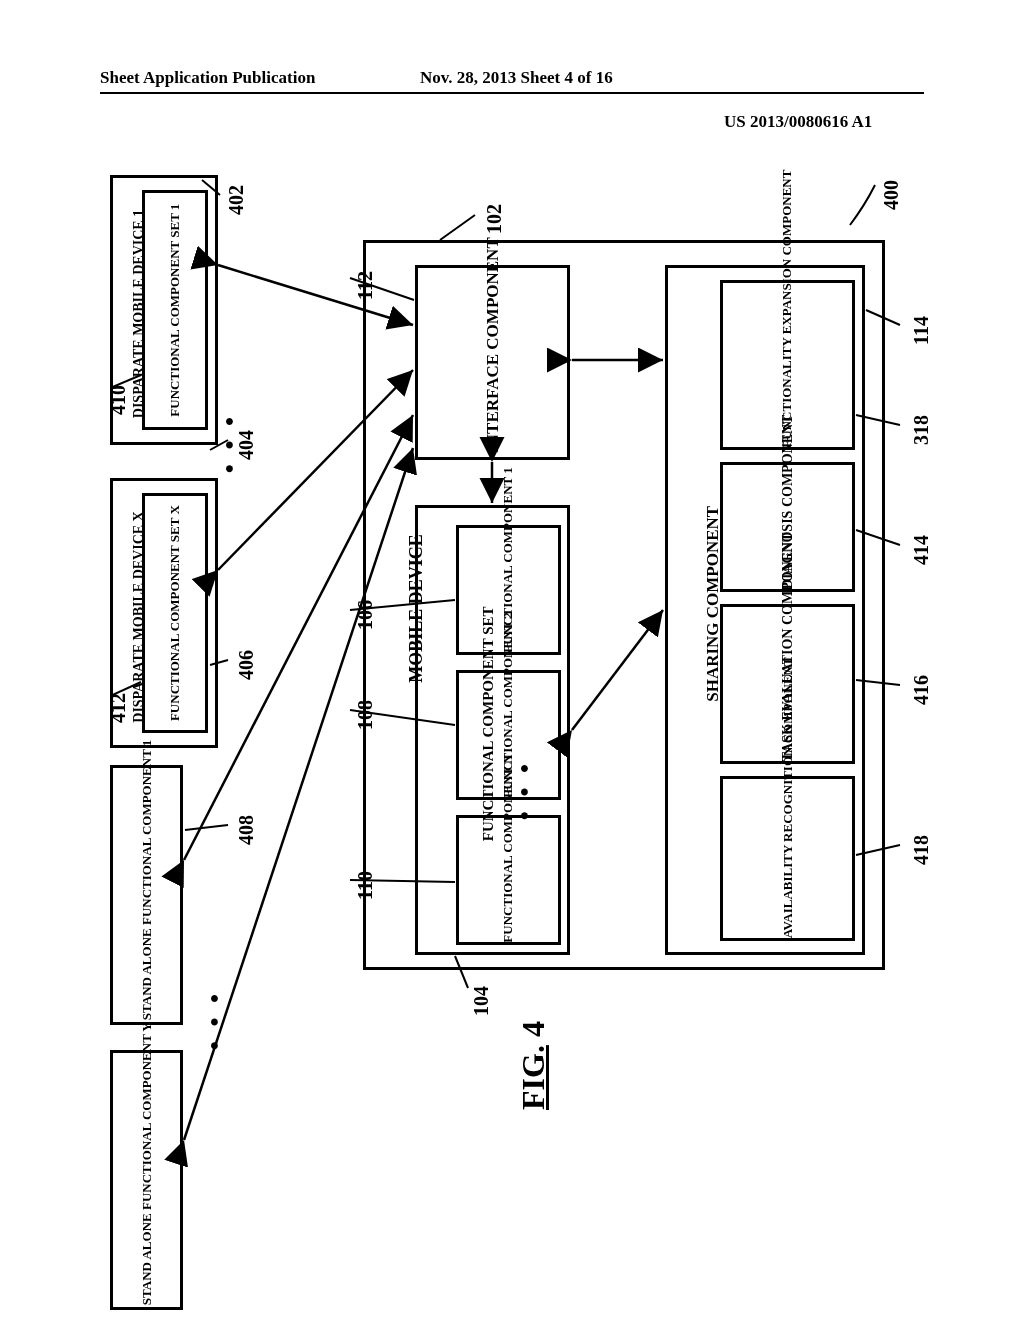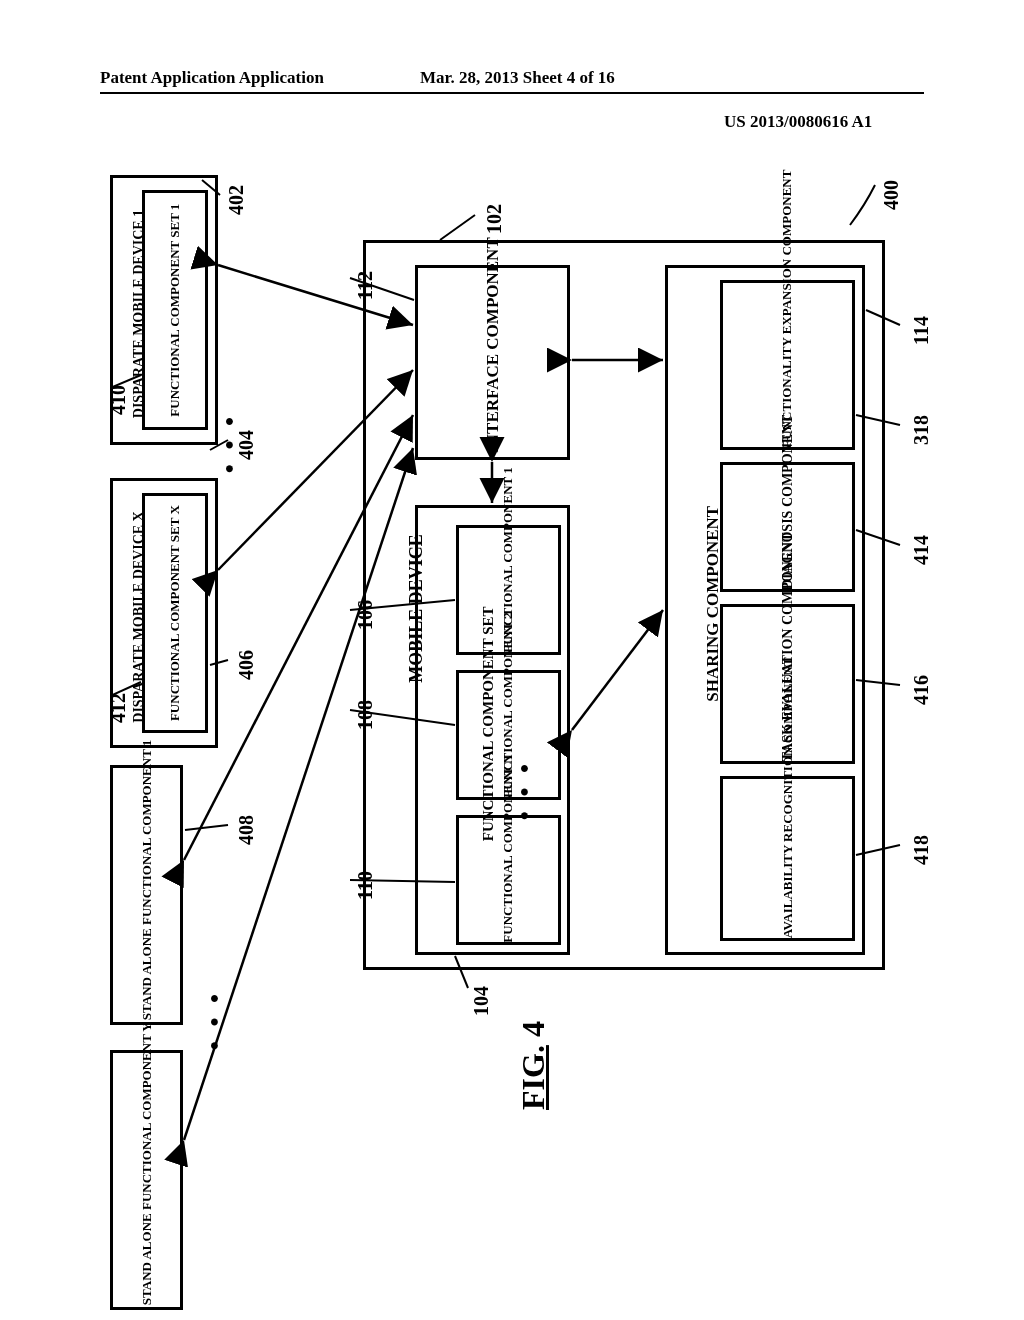--- a/index.html
+++ b/index.html
@@ -21,22 +21,22 @@
   svg.overlay { position: absolute; top: 0; left: 0; width: 800px; height: 1060px; pointer-events: none; }
 
   .figcap { position: absolute; font-weight: bold; font-size: 32px; }
   .figcap .fig-word { text-decoration: underline; }
 </style>
 </head>
 <body>
 
 <div class="page">
 
-  <div class="header-text pub-type">Patent Application Application</div>
-  <div class="header-text pub-date">Mar. 28, 2013  Sheet 4 of 16</div>
+  <div class="header-text pub-type">Sheet Application Publication</div>
+  <div class="header-text pub-date">Nov. 28, 2013  Sheet 4 of 16</div>
   <div class="header-text pub-num">US 2013/0080616 A1</div>
   <div class="header-line"></div>
 
   <div class="figure-area">
 
     <div class="label" style="left:770px; top:40px; transform: rotate(-90deg); transform-origin:left top;">400</div>
 
     <div class="box" style="left:253px; top:70px; width:522px; height:730px;">
       <div class="rot" style="position:absolute; left:-50px; top:355px; width:200px; font-size:18px;">MOBILE DEVICE</div>
     </div>

